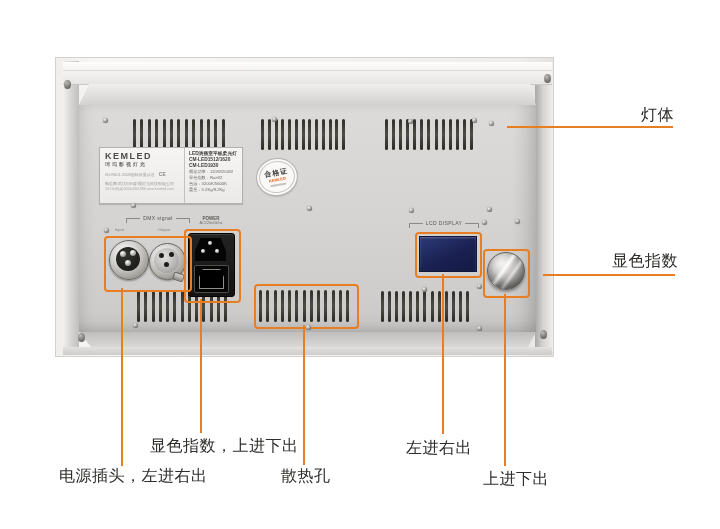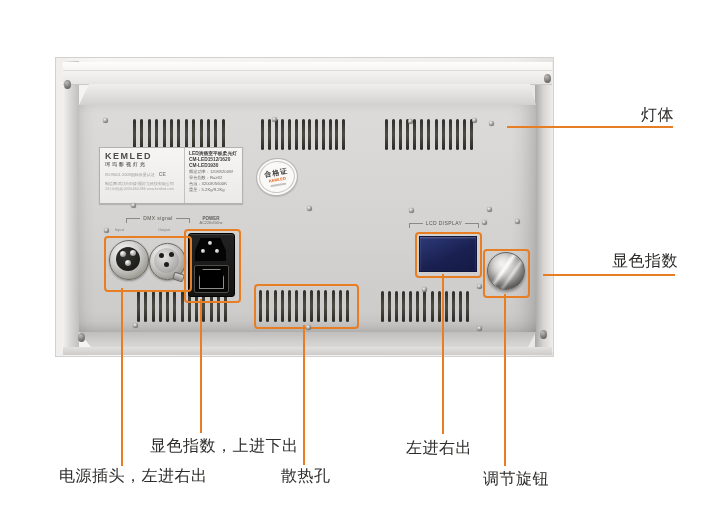--- a/index.html
+++ b/index.html
@@ -265,21 +265,21 @@
 <div class="abs co-vline" style="left:504px;top:294px;height:172px;"></div>
 <div class="abs co-hline" style="left:507px;top:126px;width:166px;"></div>
 <div class="abs co-hline" style="left:543px;top:274px;width:132px;"></div>
 
 <div class="abs co-label" style="left:641px;top:105px;">灯体</div>
 <div class="abs co-label" style="left:612px;top:251px;">显色指数</div>
 <div class="abs co-label" style="left:59px;top:466px;">电源插头，左进右出</div>
 <div class="abs co-label" style="left:150px;top:436px;">显色指数，上进下出</div>
 <div class="abs co-label" style="left:281px;top:466px;">散热孔</div>
 <div class="abs co-label" style="left:406px;top:438px;">左进右出</div>
-<div class="abs co-label" style="left:483px;top:469px;">调节旋钮</div>
+<div class="abs co-label" style="left:483px;top:469px;">上进下出</div>
 
 <div class="abs screw" style="left: 103px; top: 118px;"></div>
 <div class="abs screw" style="left: 272px; top: 117px;"></div>
 <div class="abs screw" style="left: 408px; top: 119px;"></div>
 <div class="abs screw" style="left: 472px; top: 118px;"></div>
 <div class="abs screw" style="left: 489px; top: 121px;"></div>
 <div class="abs screw" style="left: 131px; top: 203px;"></div>
 <div class="abs screw" style="left: 307px; top: 206px;"></div>
 <div class="abs screw" style="left: 409px; top: 208px;"></div>
 <div class="abs screw" style="left: 487px; top: 207px;"></div>

